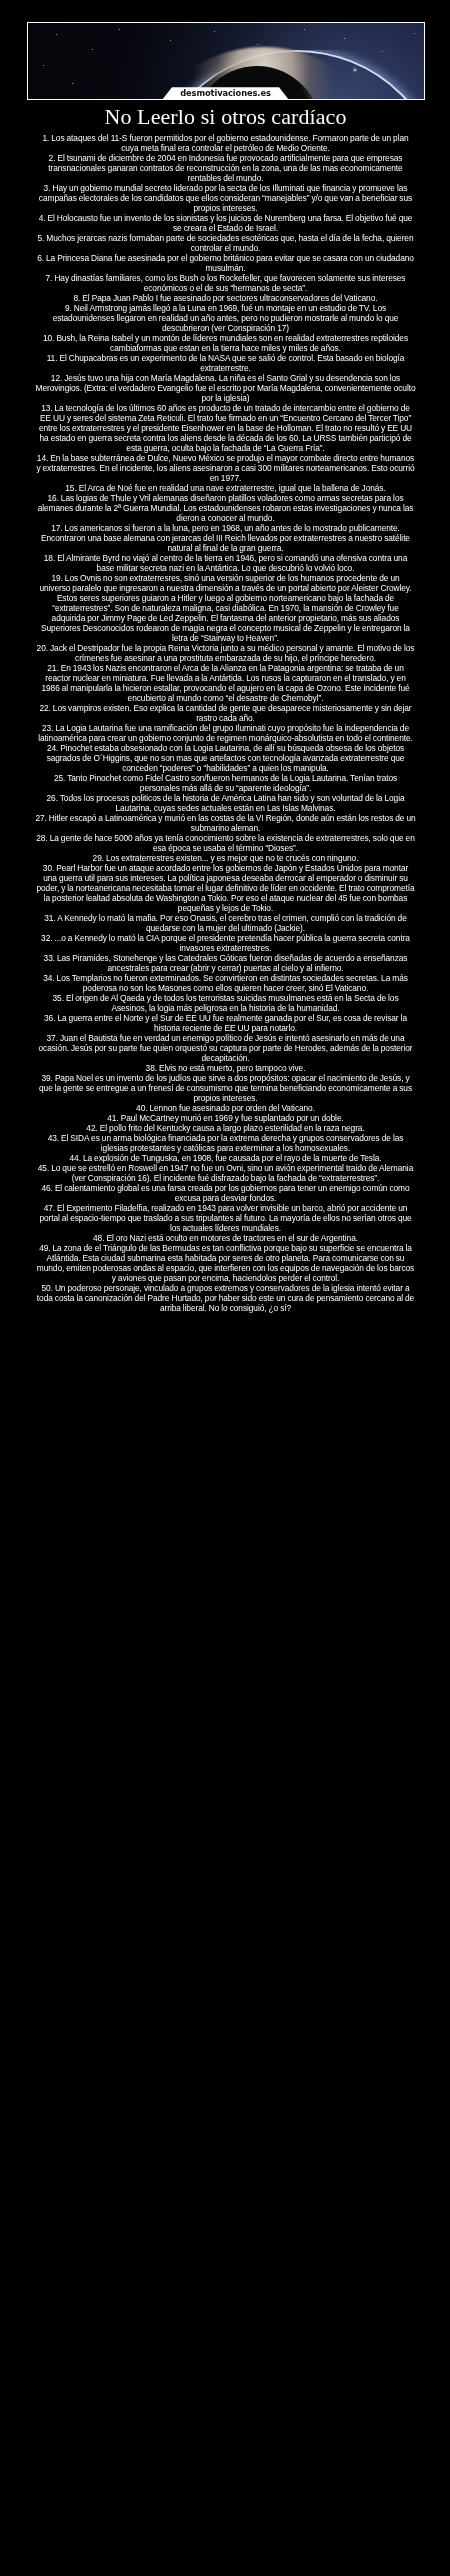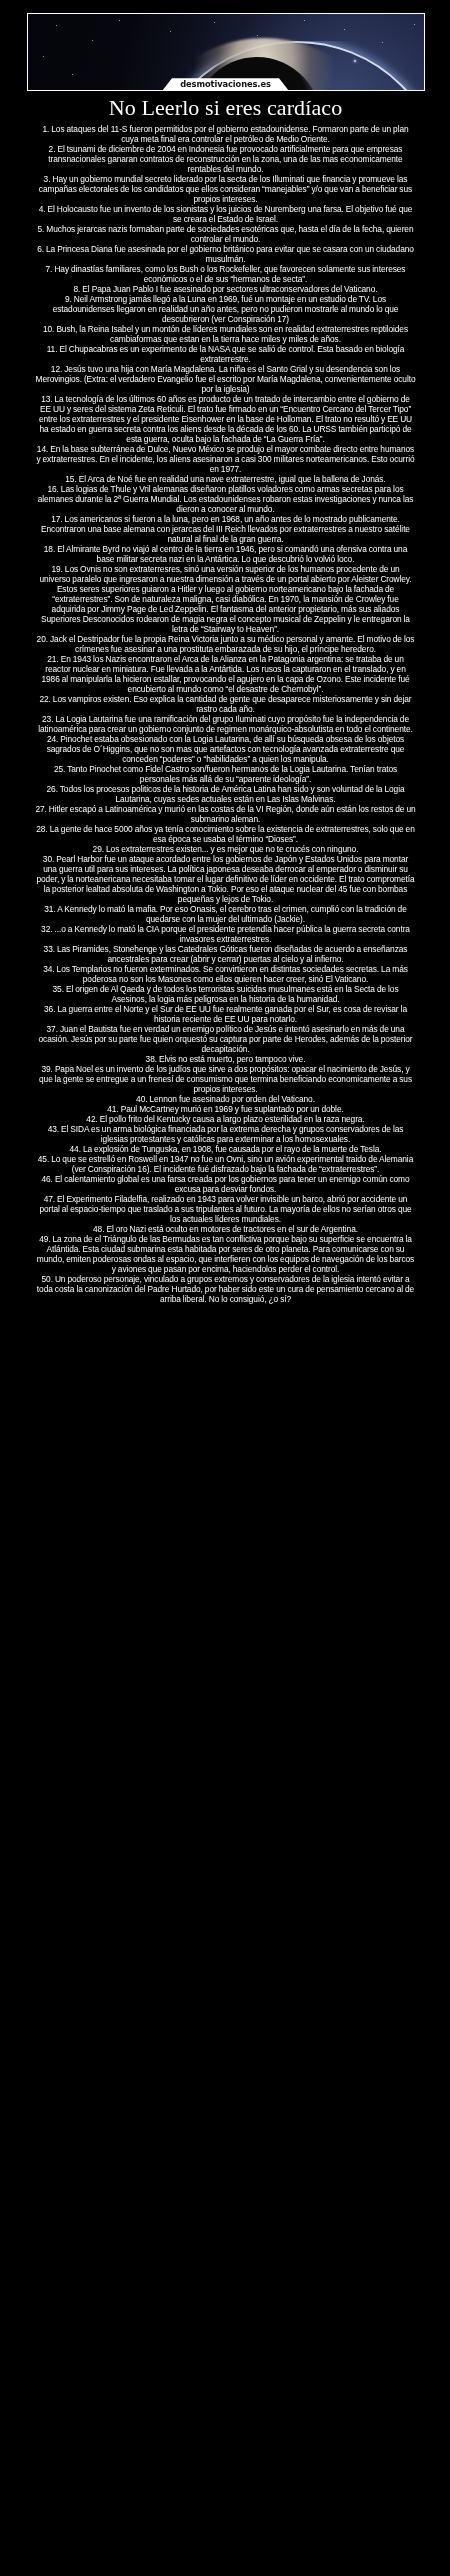--- a/index.html
+++ b/index.html
@@ -19,21 +19,21 @@
     position: relative;
     width: 451px;
     height: 2576px;
     background: #000000;
     box-sizing: border-box;
   }
 
   
   .image-frame {
     position: relative;
-    margin: 13px auto 0 auto;
+    margin: 22px auto 0 auto;
     width: 398px;
     height: 78px;
     border: 0.7px solid #ffffff;
     box-sizing: border-box;
     overflow: hidden;
     background: #05060c;
   }
   .space-scene {
     position: absolute;
     inset: 0;
@@ -159,21 +159,21 @@
       <span class="star" style="left:15.3px;  top:42px;"></span>
       <span class="star" style="left:44px;  top:60px;"></span>
       <div class="limb-glow"></div>
       <div class="terrain"></div>
       <div class="terrain-dark"></div>
       <span class="speck" style="left:326px; top:46px;"></span>
     </div>
     <div class="watermark">desmotivaciones.es</div>
   </div>
 
-  <h1 class="poster-title">No Leerlo si eres cardíaco</h1>
+  <h1 class="poster-title">No Leerlo si otros cardíaco</h1>
 
   <div class="poster-body" id="body-list">
       <p>1. Los ataques del 11-S fueron permitidos por el gobierno estadounidense. Formaron parte de un plan cuya meta final era controlar el petróleo de Medio Oriente.</p>
       <p>2. El tsunami de diciembre de 2004 en Indonesia fue provocado artificialmente para que empresas transnacionales ganaran contratos de reconstrucción en la zona, una de las mas economicamente rentables del mundo.</p>
       <p>3. Hay un gobierno mundial secreto liderado por la secta de los Illuminati que financia y promueve las campañas electorales de los candidatos que ellos consideran “manejables” y/o que van a beneficiar sus propios intereses.</p>
       <p>4. El Holocausto fue un invento de los sionistas y los juicios de Nuremberg una farsa. El objetivo fué que se creara el Estado de Israel.</p>
       <p>5. Muchos jerarcas nazis formaban parte de sociedades esotéricas que, hasta el día de la fecha, quieren controlar el mundo.</p>
       <p>6. La Princesa Diana fue asesinada por el gobierno británico para evitar que se casara con un ciudadano musulmán.</p>
       <p>7. Hay dinastías familiares, como los Bush o los Rockefeller, que favorecen solamente sus intereses económicos o el de sus “hermanos de secta”.</p>
       <p>8. El Papa Juan Pablo I fue asesinado por sectores ultraconservadores del Vaticano.</p>

